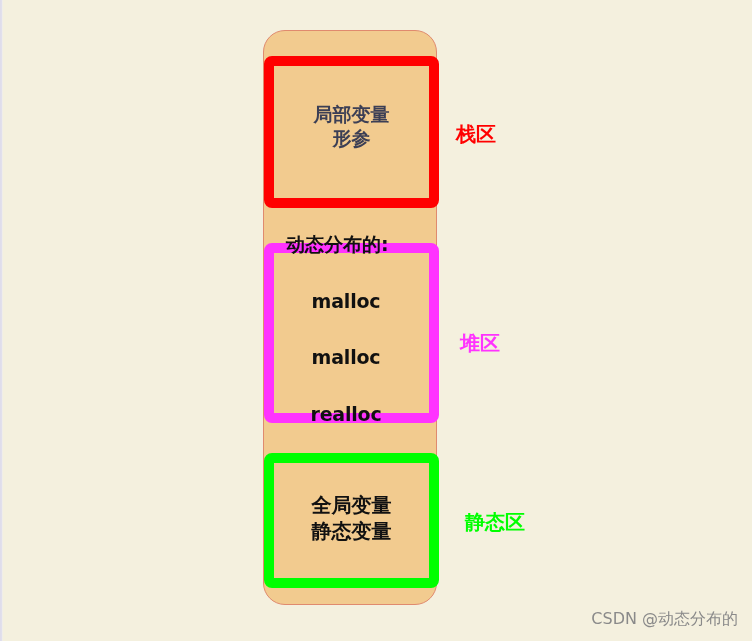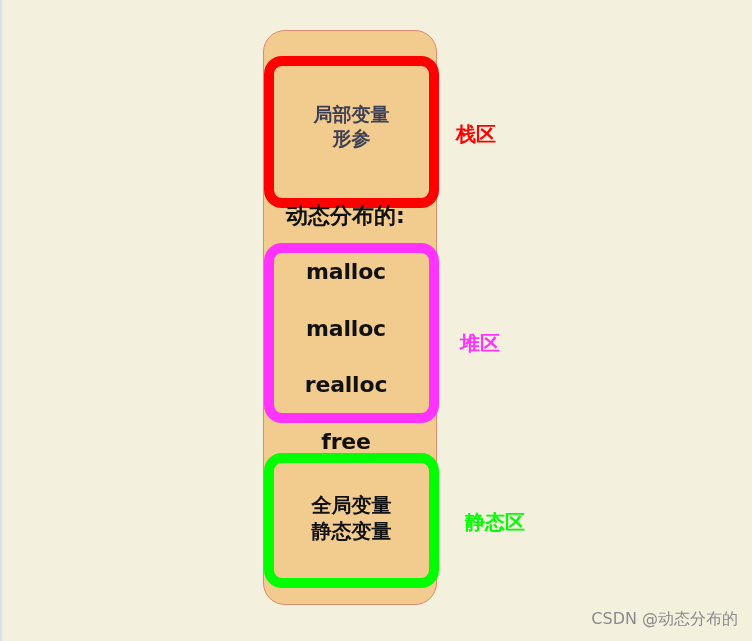--- a/index.html
+++ b/index.html
@@ -33,21 +33,21 @@
       border-radius: 22px;
       box-sizing: border-box;
     }
     .region-box {
       position: absolute;
       left: 264px;
       width: 175px;
       box-sizing: border-box;
       border-width: 10px;
       border-style: solid;
-      border-radius: 18px;
+      border-radius: 8px;
       background: #f2cb8f;
       display: flex;
       flex-direction: column;
       align-items: center;
       justify-content: center;
       font-weight: bold;
       text-align: center;
     }
     .box-stack {
       top: 56px;
@@ -56,21 +56,21 @@
       color: #3c3f55;
       font-size: 19px;
       line-height: 24px;
       padding-bottom: 12px;
     }
     .box-heap {
       top: 243px;
       height: 180px;
       border-color: #ff33ff;
       color: #111111;
-      font-size: 22px;
+      font-size: 19px;
       line-height: 26.5px;
       align-items: flex-start;
       padding-left: 12px;
       padding-bottom: 8px;
     }
     .box-heap .heap-title {
       display: block;
       text-align: left;
     }
     .box-heap .heap-item {
@@ -118,21 +118,20 @@
 <div class="region-box box-stack">
   <span class="line">局部变量</span>
   <span class="line">形参</span>
 </div>
 
 <div class="region-box box-heap">
   <span class="heap-title">动态分布的:</span>
   <span class="heap-item">malloc</span>
   <span class="heap-item">malloc</span>
   <span class="heap-item">realloc</span>
-  <span class="heap-item">free</span>
 </div>
 
 <div class="region-box box-static">
   <span class="line">全局变量</span>
   <span class="line">静态变量</span>
 </div>
 
 <div class="region-label label-stack">栈区</div>
 <div class="region-label label-heap">堆区</div>
 <div class="region-label label-static">静态区</div>

